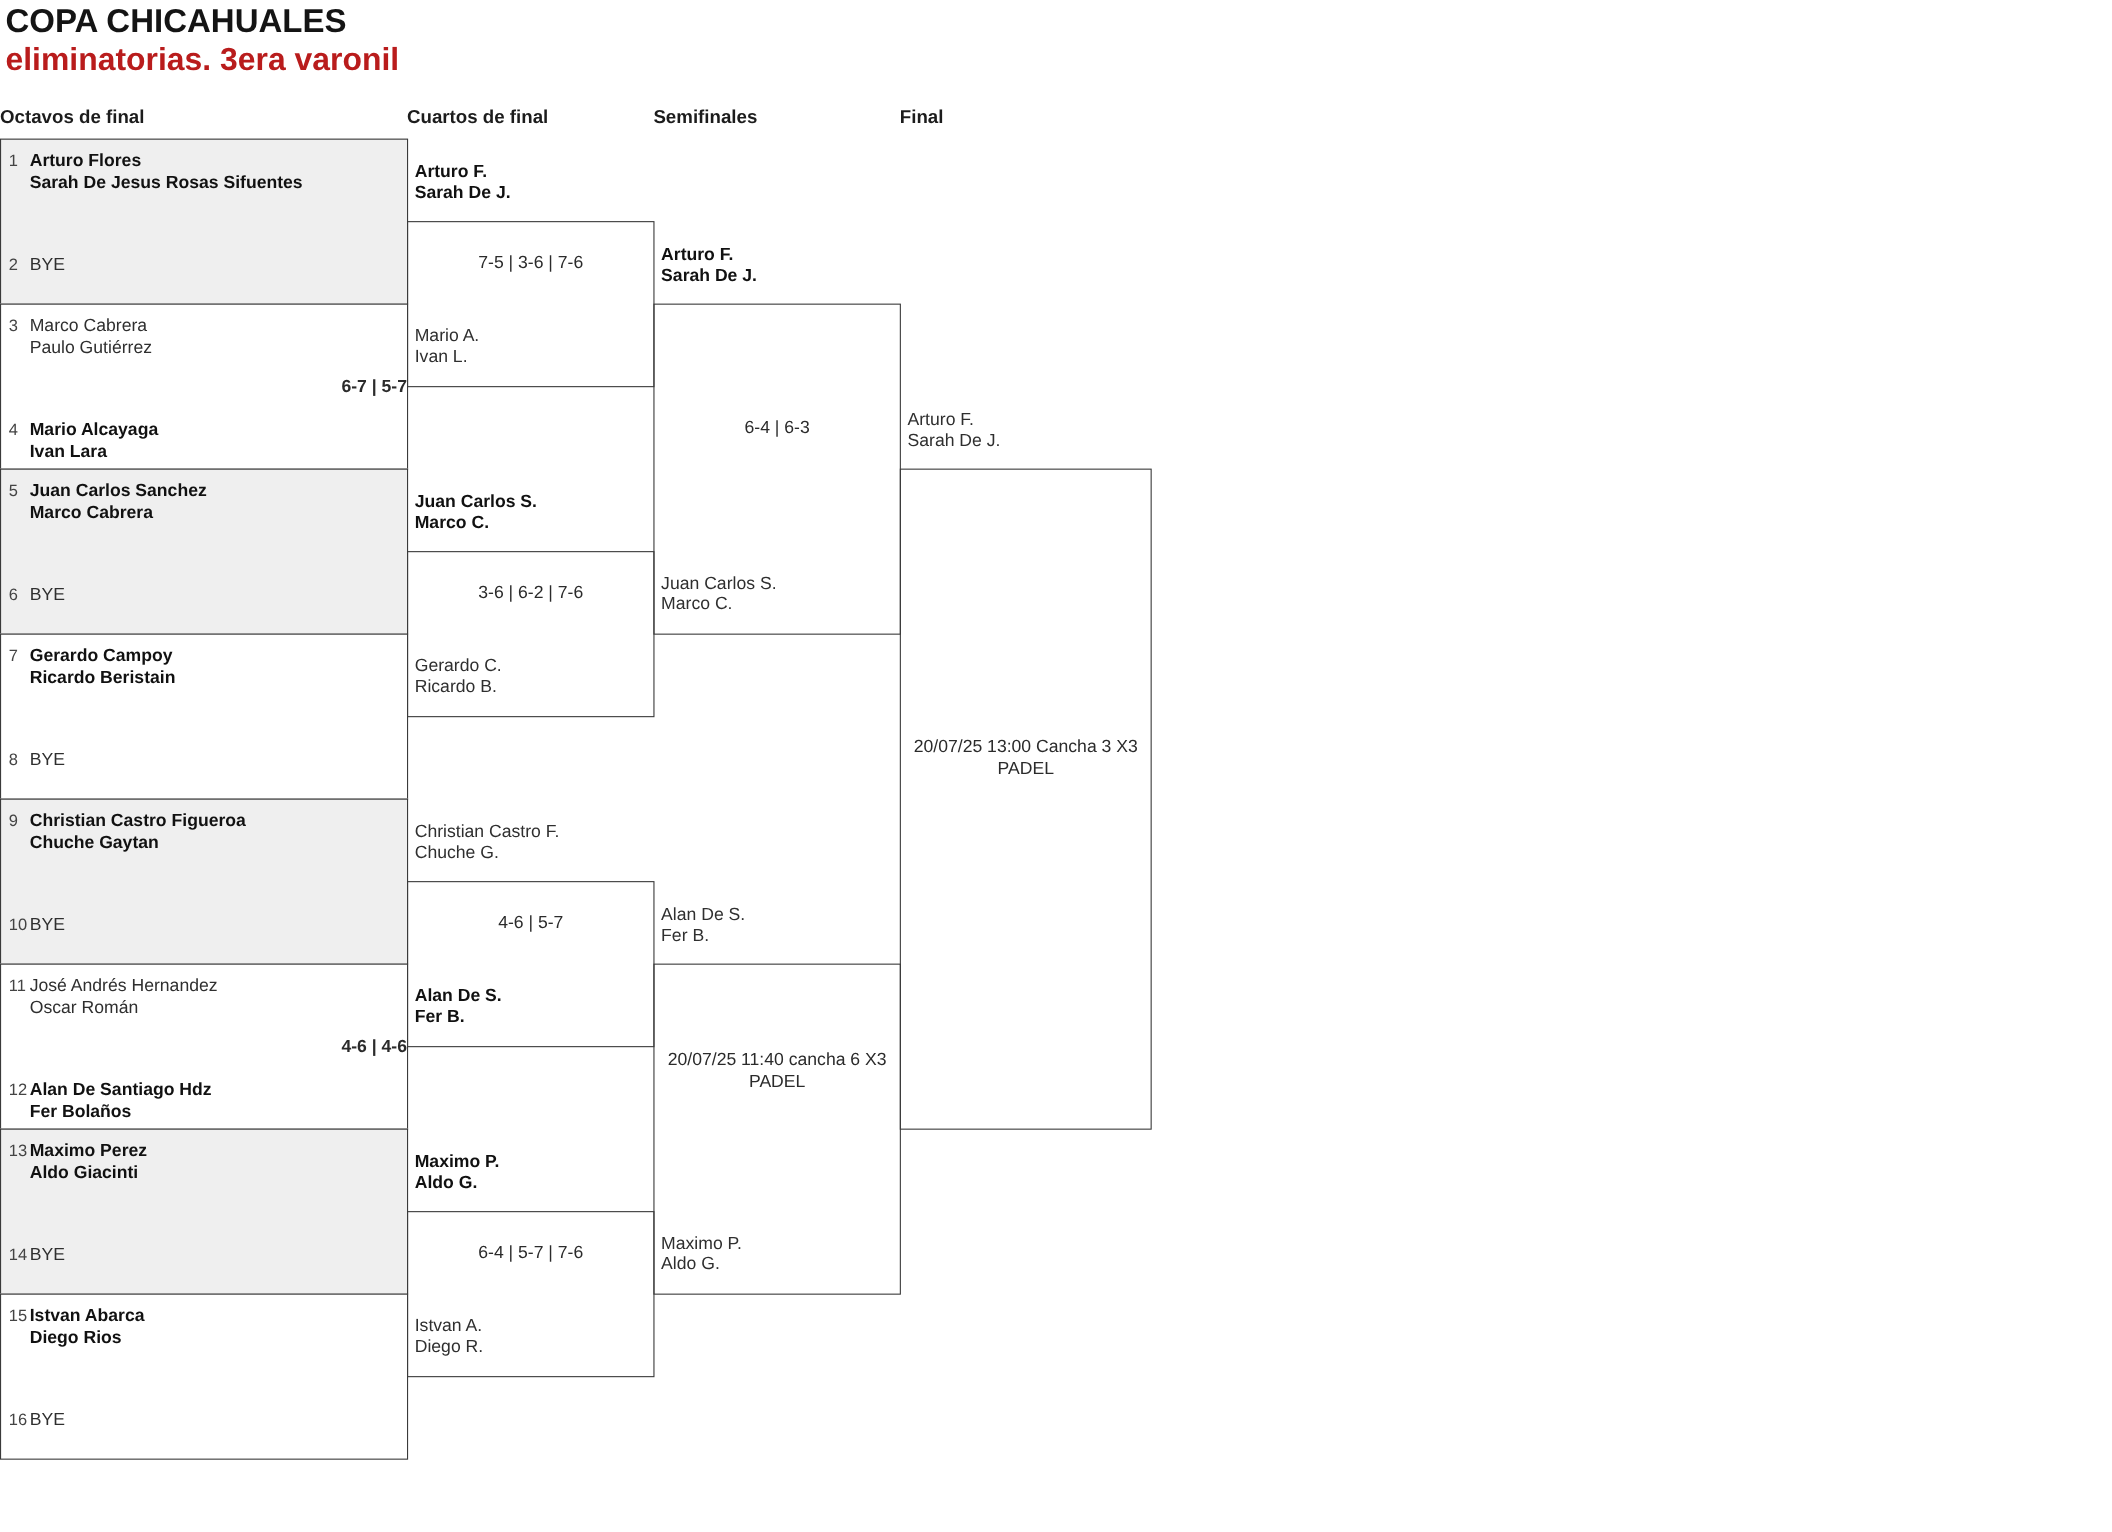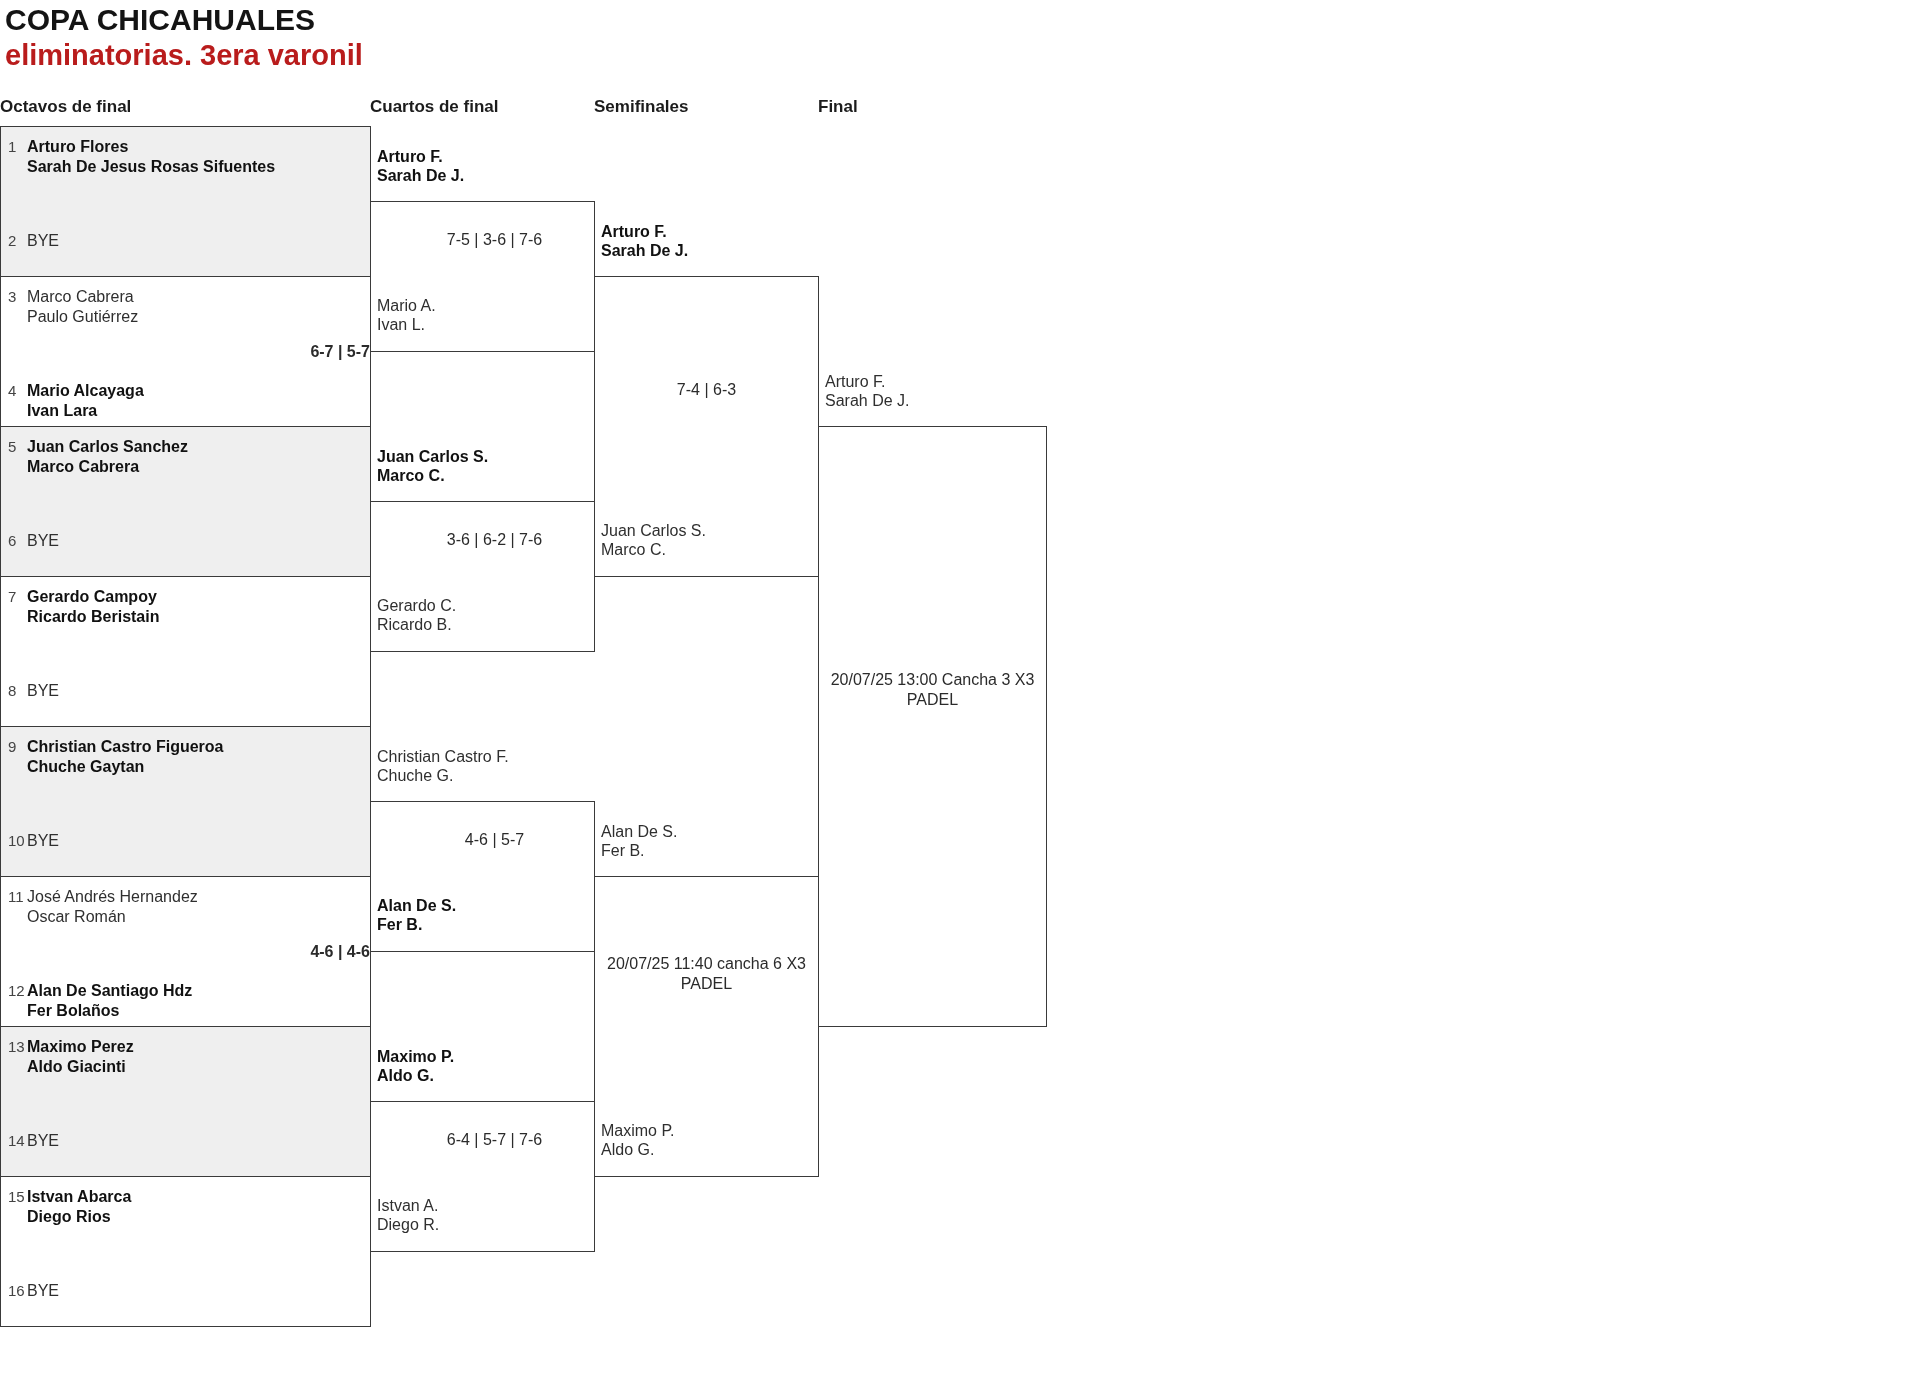--- a/index.html
+++ b/index.html
@@ -33,21 +33,21 @@
   
   .match{position:absolute;border:1px solid #3a3a3a;box-sizing:border-box;background:transparent;}
   .qf{left:370px;width:225px;height:151px;}
   .sf{left:594px;width:225px;height:301px;}
   .ff{left:818px;width:229px;height:601px;}
   .tname{position:absolute;left:6px;font-size:16px;line-height:19px;white-space:nowrap;}
   .tname span{display:block;}
   .above{bottom:calc(100% + 17px);}
   .inside{bottom:17px;}
   .mscore,.msched{position:absolute;left:0;width:100%;text-align:center;font-size:16px;line-height:20px;color:#2b2b2b;}
-  .qf .mscore{top:28px;padding-left:12px;}
+  .qf .mscore{top:28px;}
   .sf .mscore{top:103px;}
   .sf .msched{top:77px;}
   .ff .msched{top:243px;}
   .msched span{display:block;}
   
   .w{font-weight:700;color:#111;}
 </style>
 </head>
 <body>
 
@@ -254,21 +254,21 @@
         <span>Istvan A.</span>
         <span>Diego R.</span>
       </div>
   </div>
 
   <div class="match sf" style="top:276px">
     <div class="tname above w">
         <span>Arturo F.</span>
         <span>Sarah De J.</span>
       </div>
-    <div class="mscore">7-4 | 6-3</div>
+    <div class="mscore">6-4 | 6-3</div>
     <div class="tname inside">
         <span>Juan Carlos S.</span>
         <span>Marco C.</span>
       </div>
   </div>
 
   <div class="match sf" style="top:876px">
     <div class="tname above">
         <span>Alan De S.</span>
         <span>Fer B.</span>

